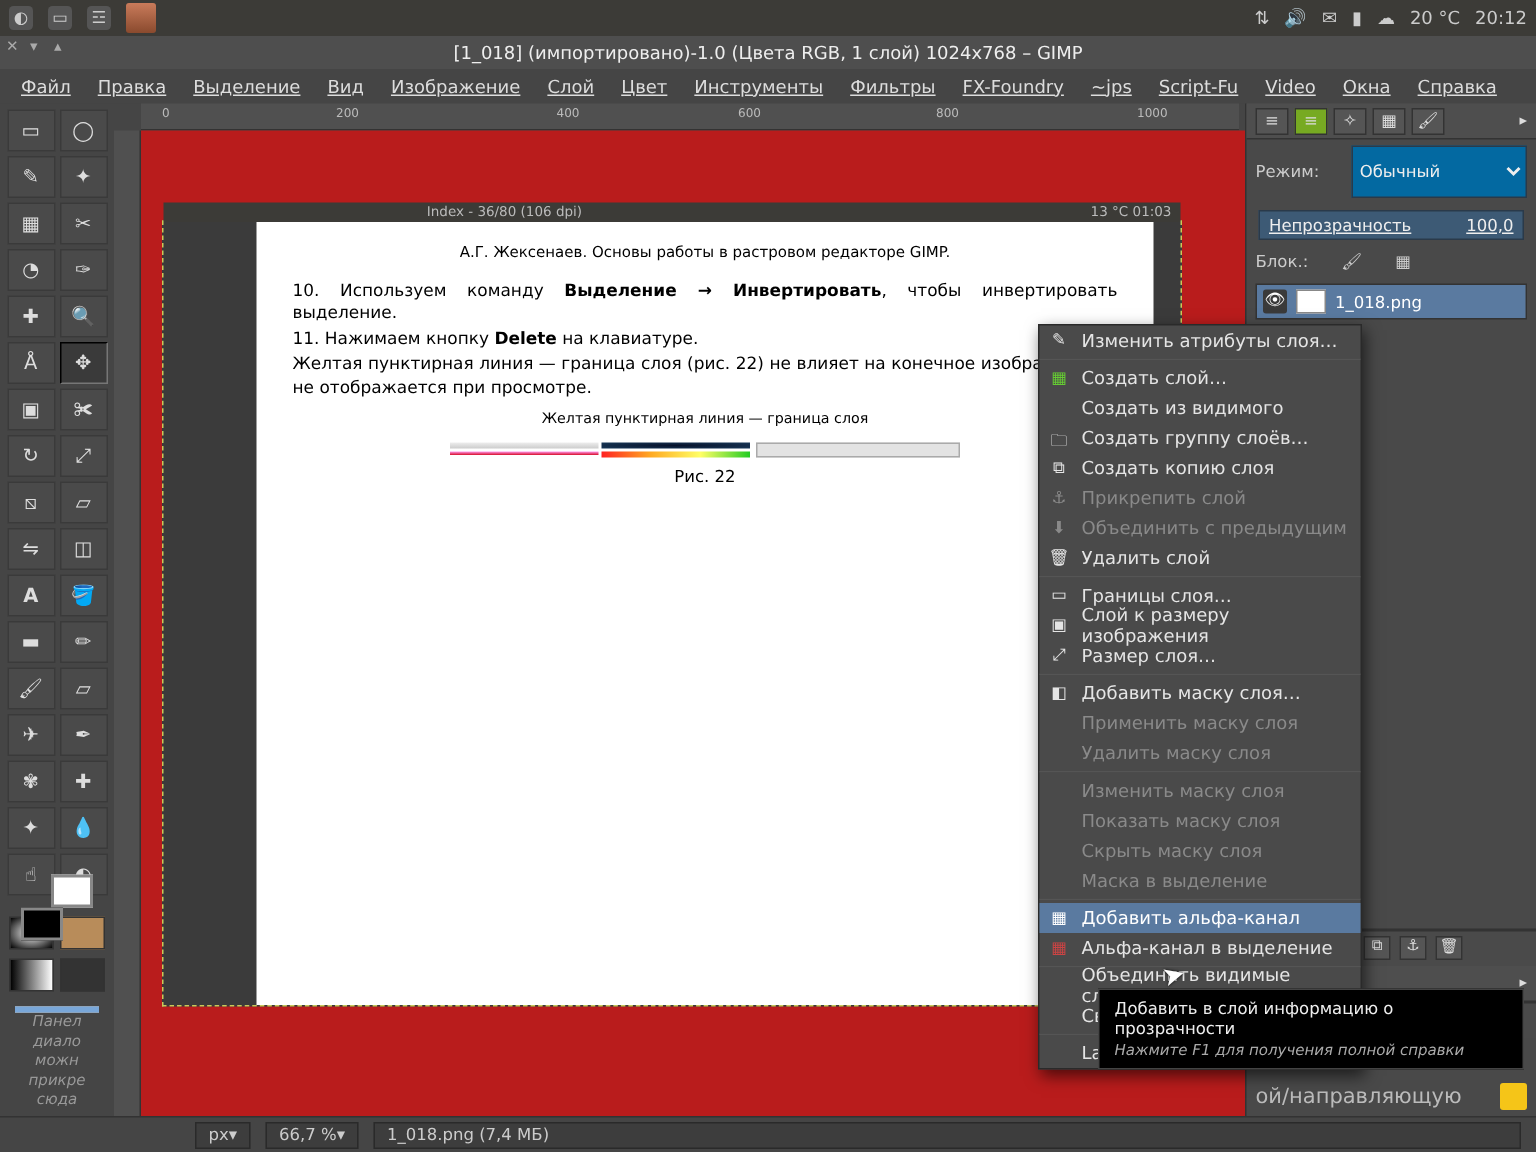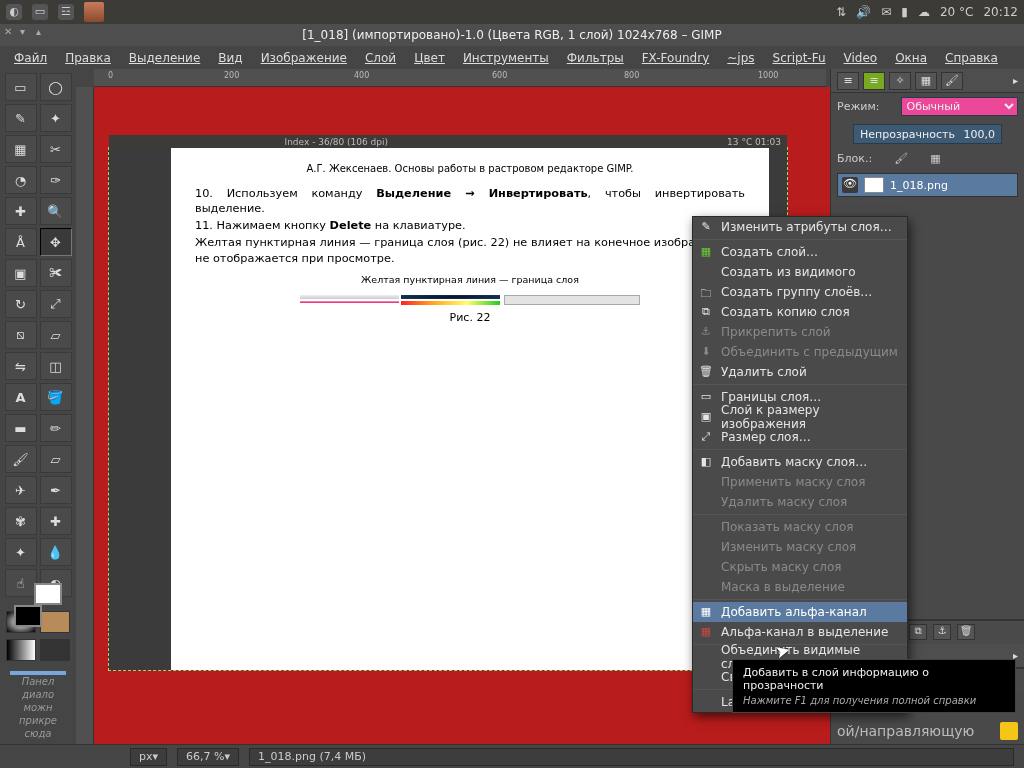--- a/index.html
+++ b/index.html
@@ -56,22 +56,22 @@
 .fc3 { background: linear-gradient(#f9e,#d24 50%, #fff 50%); } 
 .fc4 { background: linear-gradient(90deg,#f22,#fa2,#ff6,#2c2); }
 .fig-side { width:136px; background:#e3e3e3; border:1px solid #aaa; display:flex; flex-direction:column; }
 .doc-footer { text-align:center; font-size:11px; margin-top:6px; }
 
 
 .rdock { width:194px; background:#494949; border-left:1px solid #333; display:flex; flex-direction:column; }
 .rdock .tabsrow { height:24px; display:flex; align-items:center; gap:4px; padding:0 6px; background:#4e4e4e; border-bottom:1px solid #333; }
 .rdock .tab { width:22px; height:18px; background:#555; border:1px solid #333; display:flex; align-items:center; justify-content:center; font-size:11px; }
 .field-row { display:flex; align-items:center; padding:4px 6px; gap:22px; font-size:11px; color:#ccc; }
-.field-row select, .field-row input { background:#ec4899; border:1px solid #2a3a4a; color:#eee; font-size:11px; height:19px; }
-.opq { position:relative; height:20px; margin:4px 22px; background:#3d5a75; border:1px solid #2a3a4a; display:flex; align-items:center; padding:0 6px; justify-content:space-between; color:#eee; font-size:11px; }
+.field-row select, .field-row input { background:#0369a1; border:1px solid #2a3a4a; color:#eee; font-size:11px; height:35px; }
+.opq { position:relative; height:20px; margin:4px 8px; background:#3d5a75; border:1px solid #2a3a4a; display:flex; align-items:center; padding:0 6px; justify-content:space-between; color:#eee; font-size:11px;text-decoration:underline; }
 .layer-list { margin:4px 6px; background:#414141; border:1px solid #333; }
 .layer-item { height:22px; display:flex; align-items:center; gap:6px; padding:0 4px; background:#5a7aa0; color:#fff; font-size:11px; }
 .eye { width:16px; height:16px; background:#3a3a3a; border-radius:2px; text-align:center; font-size:11px; }
 .lthumb { width:20px; height:16px; background:#fff; border:1px solid #888; }
 
 
 .ctx { position:absolute; left:692px; top:192px; width:216px; background:#4a4a4a; border:1px solid #2a2a2a; box-shadow:2px 4px 10px rgba(0,0,0,.6); z-index:50; font-size:12px; color:#e5e5e5; }
 .ctx .row { height:20px; display:flex; align-items:center; padding:0 8px 0 28px; position:relative; }
 .ctx .row.dis { color:#8a8a8a; }
 .ctx .row.hl { background:#5a7aa0; color:#fff; }
@@ -206,21 +206,21 @@
 диало
 можн
 прикре
 сюда</div>
     </div>
 
     <div class="canvas-wrap">
       <div class="ruler-h">
         <span class="rt" style="left:14px">0</span>
         <span class="rt" style="left:130px">200</span>
-        <span class="rt" style="left:260px">400</span>
+        <span class="rt" style="left:277px">400</span>
         <span class="rt" style="left:398px">600</span>
         <span class="rt" style="left:530px">800</span>
         <span class="rt" style="left:664px">1000</span>
       </div>
       <div class="midrow">
         <div class="ruler-v"></div>
         <div class="canvas">
           <div class="canvas-inner">
             <div class="doc-topbar">
               <span style="margin:0 auto">Index - 36/80 (106 dpi)</span>
@@ -358,24 +358,24 @@
         <span>Добавить маску слоя…</span>
       </div>
     <div class="row dis">
         <span>Применить маску слоя</span>
       </div>
     <div class="row dis">
         <span>Удалить маску слоя</span>
       </div>
     <div class="sep"></div>
     <div class="row dis">
+        <span>Изменить маску слоя</span>
+      </div>
+    <div class="row dis">
         <span>Показать маску слоя</span>
-      </div>
-    <div class="row dis">
-        <span>Изменить маску слоя</span>
       </div>
     <div class="row dis">
         <span>Скрыть маску слоя</span>
       </div>
     <div class="row dis">
         <span>Маска в выделение</span>
       </div>
     <div class="sep"></div>
     <div class="row hl">
         <span class="ic">▦</span>

